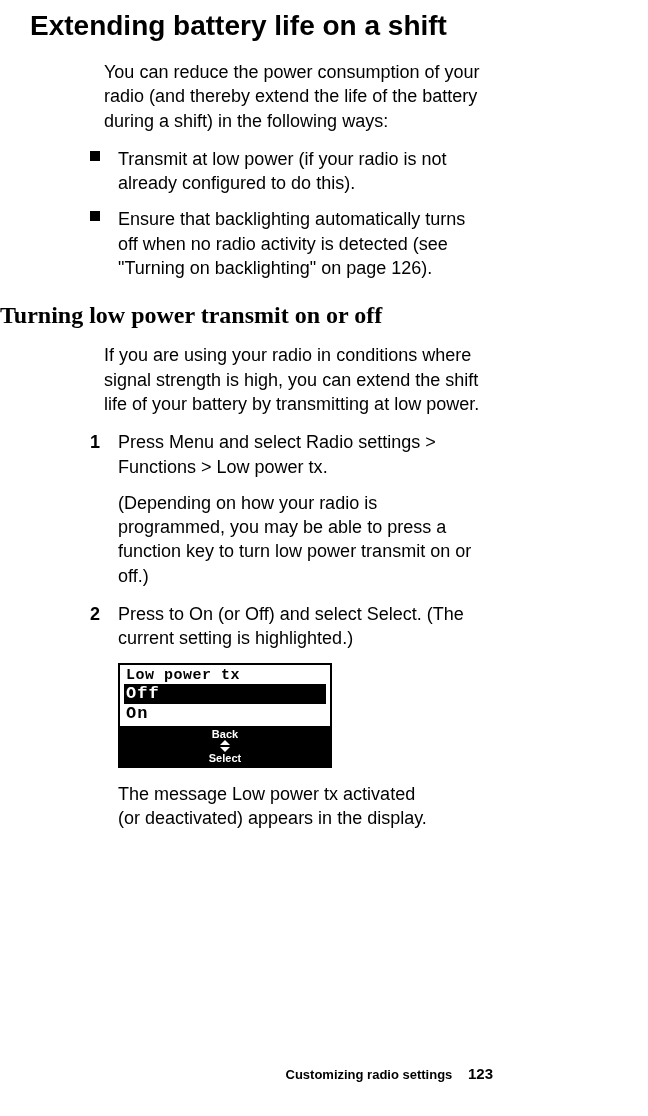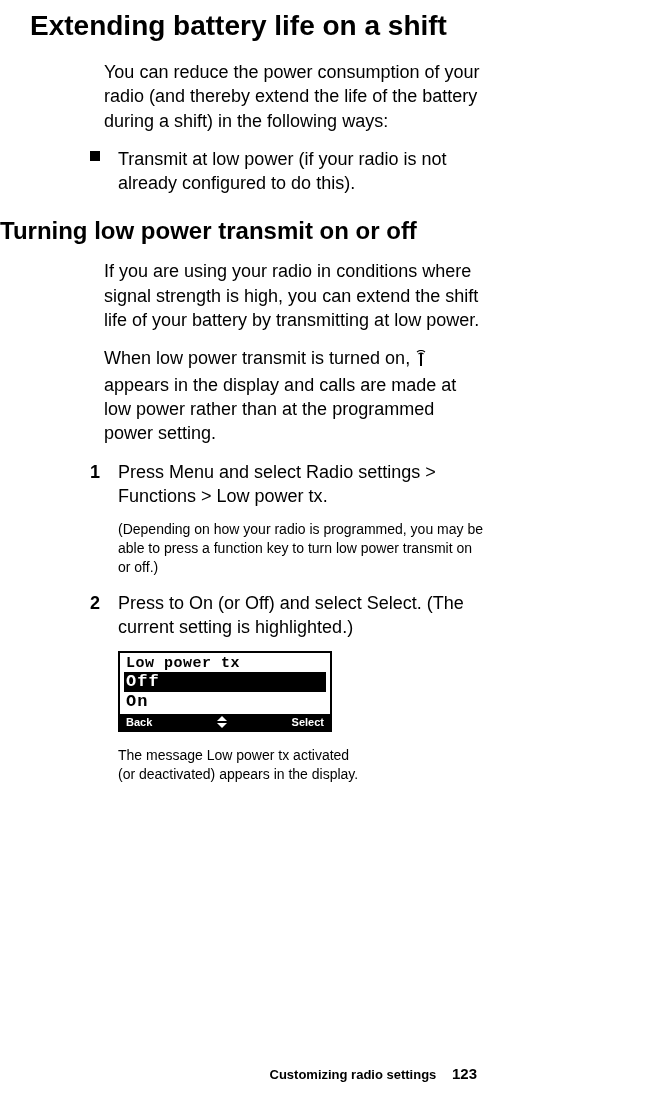--- a/index.html
+++ b/index.html
@@ -1,82 +1,75 @@
 <!DOCTYPE html>
 <html><head>
 <meta charset="utf-8">
 <style>
   * { box-sizing: border-box; margin: 0; padding: 0; }
   html, body { width: 648px; height: 1116px; background: #fff; font-family: Arial, Helvetica, sans-serif; color: #000; }
   .page { position: relative; width: 535px; height: 1116px; padding: 10px 50px 0 50px; }
   .h1 { font-size: 28px; font-weight: bold; margin-bottom: 18px; margin-left: -20px; }
-  .h2 { font-size: 24px; font-weight: bold; margin: 22px 0 14px -50px; }
+  .h2 { font-size: 24px; font-weight: bold; margin: 22px 0 14px -50px; font-family: Liberation Serif, serif; }
   .body-block { margin-left: 40px; }
   .para { font-size: 18px; line-height: 1.35; margin-bottom: 14px; margin-left: 14px; }
   .ul { list-style: none; }
   .ul li { position: relative; padding-left: 28px; font-size: 18px; line-height: 1.35; margin-bottom: 12px; }
   .ul li .bullet { position: absolute; left: 0; top: 4px; width: 10px; height: 10px; background: #000; }
   .ol { list-style: none; }
   .ol li { position: relative; padding-left: 28px; font-size: 18px; line-height: 1.35; margin-bottom: 12px; }
   .ol li .num { position: absolute; left: 0; top: 0; font-weight: bold; }
-  .step-sub { margin-left: 28px; font-size: 14px; line-height: 1.35; margin-bottom: 14px; }
+  .step-sub { margin-left: 28px; font-size: 18px; line-height: 1.35; margin-bottom: 14px; }
   .b { font-weight: normal; }
   .antenna-icon { display: inline-block; vertical-align: -2px; }
   .radio-screen {
     width: 214px; border: 2px solid #000; margin: 6px 0 14px 28px;
     font-family: "Courier New", monospace; font-weight: bold;
     background: #fff;
   }
   .rs-title { padding: 2px 6px 0 6px; font-size: 15px; letter-spacing: 0.5px; }
   .rs-row { padding: 0 6px; font-size: 17px; line-height: 20px; letter-spacing: 1px; }
   .rs-row.off { background: #000; color: #fff; margin: 0 4px; padding: 0 2px; }
-  .rs-bottom { display: flex; align-items: center; justify-content: space-between; background: #000; color: #fff; padding: 2px 6px; margin-top: 2px; }
+  .rs-bottom { display: flex; align-items: center; justify-content: space-between; background: #000; color: #fff; padding: 2px 6px; margin-top: 2px; flex-direction: column; }
   .rs-bottom .lbl { font-family: Arial, Helvetica, sans-serif; font-size: 11px; font-weight: bold; }
   .rs-arrows { display: flex; flex-direction: column; align-items: center; line-height: 6px; }
   .tri-up, .tri-down { width: 0; height: 0; border-left: 5px solid transparent; border-right: 5px solid transparent; }
   .tri-up { border-bottom: 5px solid #fff; margin-bottom: 2px; }
   .tri-down { border-top: 5px solid #fff; }
-  .footer { position: absolute; bottom: 34px; right: 58px; font-size: 13px; }
+  .footer { position: absolute; bottom: 34px; right: 42px; font-size: 13px; }
   .footer .sec { font-weight: bold; }
   .footer .pg { font-weight: bold; margin-left: 12px; font-size: 15px; }
 </style>
 </head>
 <body>
 
 <div class="page">
 
   <h1 class="h1">Extending battery life on a shift</h1>
 
   <div class="body-block">
     <p class="para">You can reduce the power consumption of your radio (and thereby extend the life of the battery during a shift) in the following ways:</p>
 
     <ul class="ul">
       <li>
         <span class="bullet"></span>
         <span>Transmit at low power (if your radio is not already configured to do this).</span>
       </li>
+      <li>
+        <span class="bullet"></span>
+        <span>Ensure that backlighting automatically turns off when no radio activity is detected (see "Turning on backlighting" on page 126).</span>
+      </li>
     </ul>
   </div>
 
   <h2 class="h2">Turning low power transmit on or off</h2>
 
   <div class="body-block">
     <p class="para">If you are using your radio in conditions where signal strength is high, you can extend the shift life of your battery by transmitting at low power.</p>
 
-    <p class="para">
-      <span>When low power transmit is turned on, </span>
-      <span class="antenna-icon">
-        <svg width="12" height="16" viewBox="0 0 12 16">
-          <line x1="6" y1="3" x2="6" y2="16" stroke="#000" stroke-width="2"></line>
-          <path d="M2 2 Q6 -1 10 2" fill="none" stroke="#000" stroke-width="1.2"></path>
-          <path d="M3.5 4 Q6 2 8.5 4" fill="none" stroke="#000" stroke-width="1.2"></path>
-        </svg>
-      </span>
-      <span> appears in the display and calls are made at low power rather than at the programmed power setting.</span>
-    </p>
 
 
     <ol class="ol">
       <li>
         <span class="num">1</span>
         <span>Press </span><span class="b">Menu</span><span> and select </span><span class="b">Radio settings</span><span> &gt; </span><span class="b">Functions</span><span> &gt; </span><span class="b">Low power tx</span><span>.</span>
       </li>
     </ol>
 
     <p class="step-sub">(Depending on how your radio is programmed, you may be able to press a function key to turn low power transmit on or off.)</p>

